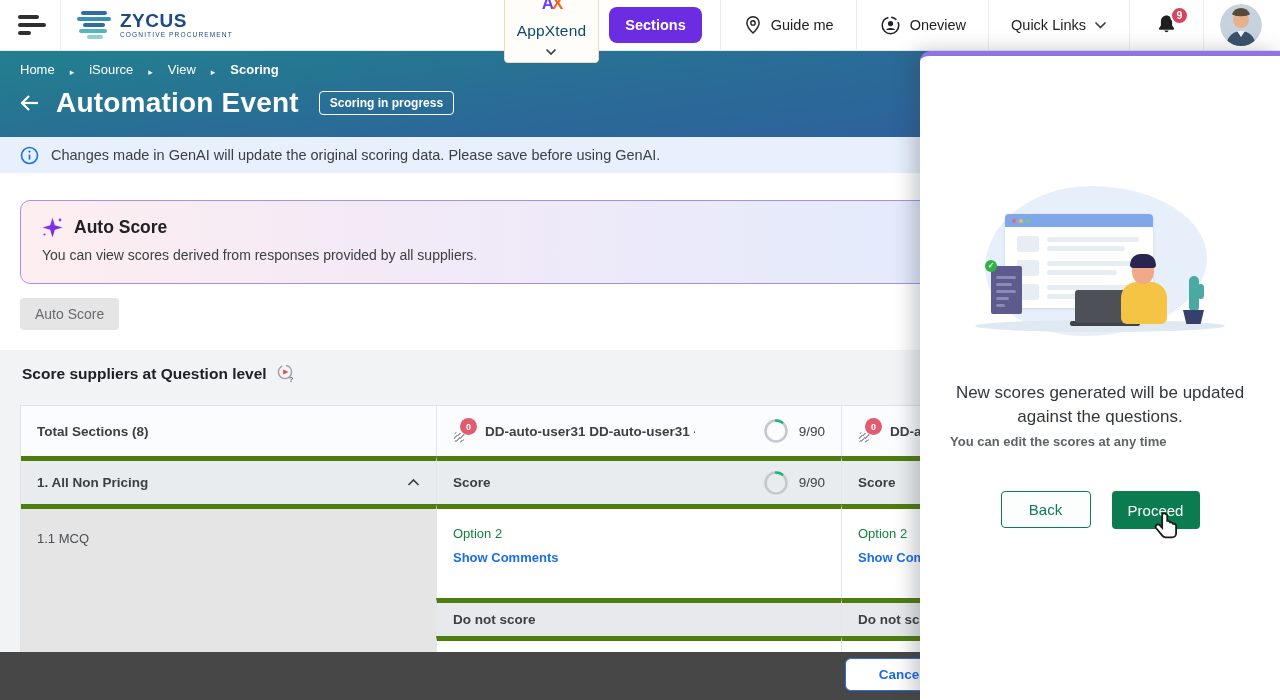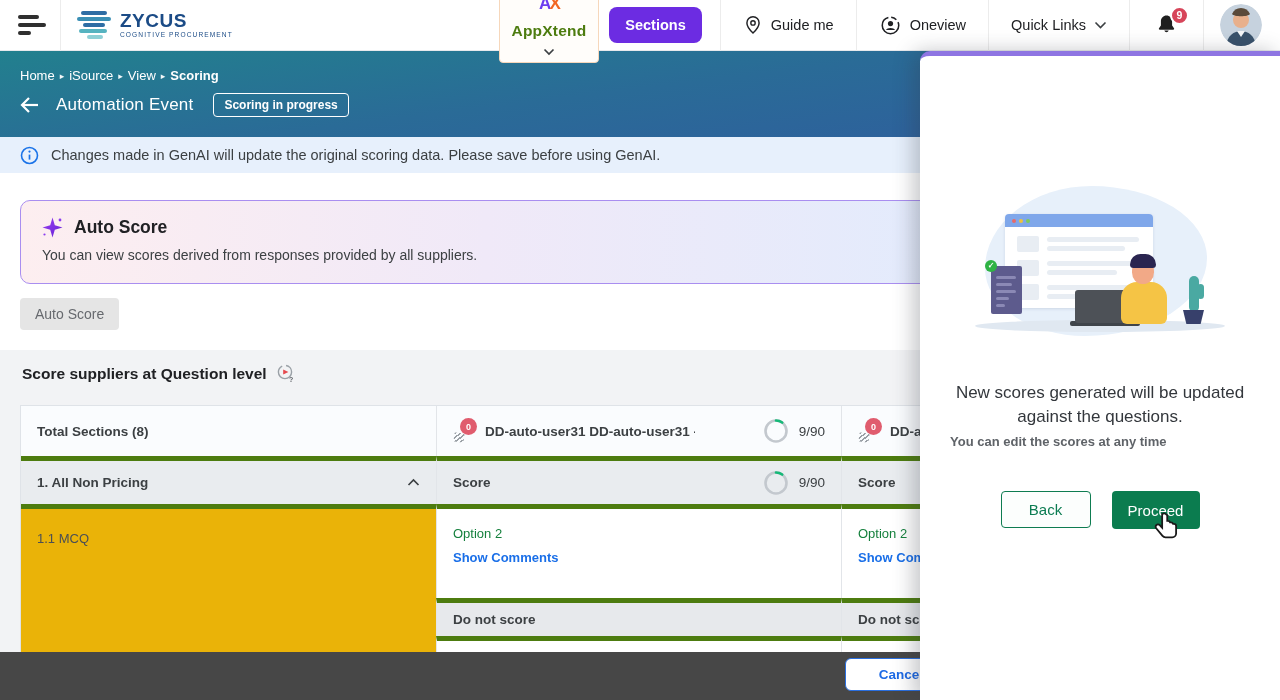--- a/index.html
+++ b/index.html
@@ -24,41 +24,41 @@
   .logo-mark i:nth-child(4){ left:2px; top:20px; width:28px; height:4px; background:#56b3c0; }
   .logo-mark i:nth-child(5){ left:10px;top:26px; width:16px; height:4px; background:#8fd0d6; }
   .logo-text { line-height:1; }
   .logo-name { font-size:19px; font-weight:bold; color:#1b4b86; letter-spacing:.5px; }
   .logo-tag { font-size:6.6px; color:#1b4b86; letter-spacing:1.1px; margin-top:2px; }
   .tb-spacer { flex:1; }
   .appx-pill { display:flex; align-items:center; gap:8px; border:1px solid #f6d7bb; background:#fffdfa;
                border-radius:4px; padding:6px 12px; margin-right:10px; cursor:pointer;flex-direction:column; }
   .ax-logo { font-weight:bold; font-size:17px; letter-spacing:-2px; }
   .ax-a { color:#6d3df0; } .ax-x { color:#f26722; }
-  .appx-label { color:#4d7c0f; font-weight:bold; font-size:15.5px; letter-spacing:.2px; }
+  .appx-label { color:#0c4a6e; font-weight:normal; font-size:15.5px; letter-spacing:.2px; }
   .explore-btn { background:#6c2ce2; color:#fff; font-weight:bold; font-size:14.5px; border:none;
                  border-radius:8px; padding:10px 16px; margin-right:18px; cursor:pointer; }
   .tb-item { display:flex; align-items:center; gap:8px; padding:0 22px; height:51px; cursor:pointer;
              font-size:14.5px; color:#202124; }
   .bell-wrap { position:relative; padding:0 24px; height:51px; display:flex; align-items:center; cursor:pointer; }
   .bell-badge { position:absolute; top:6px; right:14px; min-width:19px; height:19px; border-radius:10px;
                 background:#d7455a; color:#fff; font-size:10.5px; font-weight:bold; display:flex;
                 align-items:center; justify-content:center; border:2px solid #fff; padding:0 4px; }
   .avatar { width:42px; height:42px; border-radius:50%; overflow:hidden; margin:0 18px 0 16px; cursor:pointer; flex:none; }
 
   
   .page-header { position:absolute; left:0; top:51px; width:1280px; height:86px;
                  background:linear-gradient(173deg,#22808e 0%,#2a6b97 48%,#2f5d9e 100%); z-index:5; }
-  .breadcrumb { display:flex; align-items:center; gap:5px; padding:17px 0 0 20px; color:#fff; font-size:13px; }
+  .breadcrumb { display:flex; align-items:flex-end; gap:15px; padding:11px 0 0 20px; color:#fff; font-size:13px; }
   .breadcrumb .sep { font-size:9px; opacity:.95; }
   .crumb { cursor:pointer; }
   .crumb.current { font-weight:bold; cursor:default; }
   .title-row { display:flex; align-items:center; gap:14px; padding:10px 0 0 18px; color:#fff; }
   .back-arrow { cursor:pointer; display:flex; }
-  .page-title { font-size:17px; font-weight:normal; letter-spacing:.2px; }
+  .page-title { font-size:28px; font-weight:bold; letter-spacing:.2px; }
   .status-badge { border:1.5px solid #fff; border-radius:4px; font-size:12px; font-weight:bold;
                   padding:4px 10px; margin-left:6px; }
 
   
   .info-banner { position:absolute; left:0; top:137px; width:1280px; height:36px; background:#e7f0fc;
                  display:flex; align-items:center; gap:12px; padding-left:20px; z-index:4; }
   .info-banner span { font-size:14.5px; color:#3c4043; }
 
   
   .as-panel { position:absolute; left:20px; top:200px; width:1225px; height:84px; border:1.5px solid #a98ef0;
@@ -75,21 +75,21 @@
   .section-title-row { position:absolute; left:22px; top:14px; display:flex; align-items:center; gap:9px; }
   .section-title { font-size:15.5px; font-weight:bold; color:#202124; }
   .score-table { position:absolute; left:20px; top:55px; width:1220px; display:grid;
                  grid-template-columns:415px 405px 400px; grid-template-rows:50px 48px 94px 38px 16px;
                  background:#fff; border:1px solid #dfe3e8; }
   .cell { font-size:13.5px; color:#3c4043; display:flex; align-items:center; padding:0 16px; min-width:0; }
   .cell.bl { border-left:1px solid #e2e5e9; }
   .cell.bt { border-top:5px solid #4d7c0f; }
   .bg-head { background:#fafcfe; }
   .bg-sec  { background:#e9ecef; }
-  .bg-q1   { background:#eab308; }
+  .bg-q1   { background:#e5e5e5; }
   .bg-ns   { background:#e7e9ec; }
   .bold { font-weight:bold; }
   .sup-head { gap:8px; }
   .sup-name { font-weight:bold; white-space:nowrap; overflow:hidden; flex:none; }
   .sup-score { display:flex; align-items:center; gap:10px; margin-left:auto; }
   .pin-badge { position:relative; width:24px; height:26px; flex:none; }
   .pin-tail { position:absolute; left:1px; bottom:2px; width:10px; height:9px;
               background:repeating-linear-gradient(135deg,#9aa0a6 0 1.5px,transparent 1.5px 3.5px);
               transform:rotate(8deg); border-radius:1px; }
   .pin-circle { position:absolute; right:0; top:0; width:17px; height:17px; border-radius:50%;

